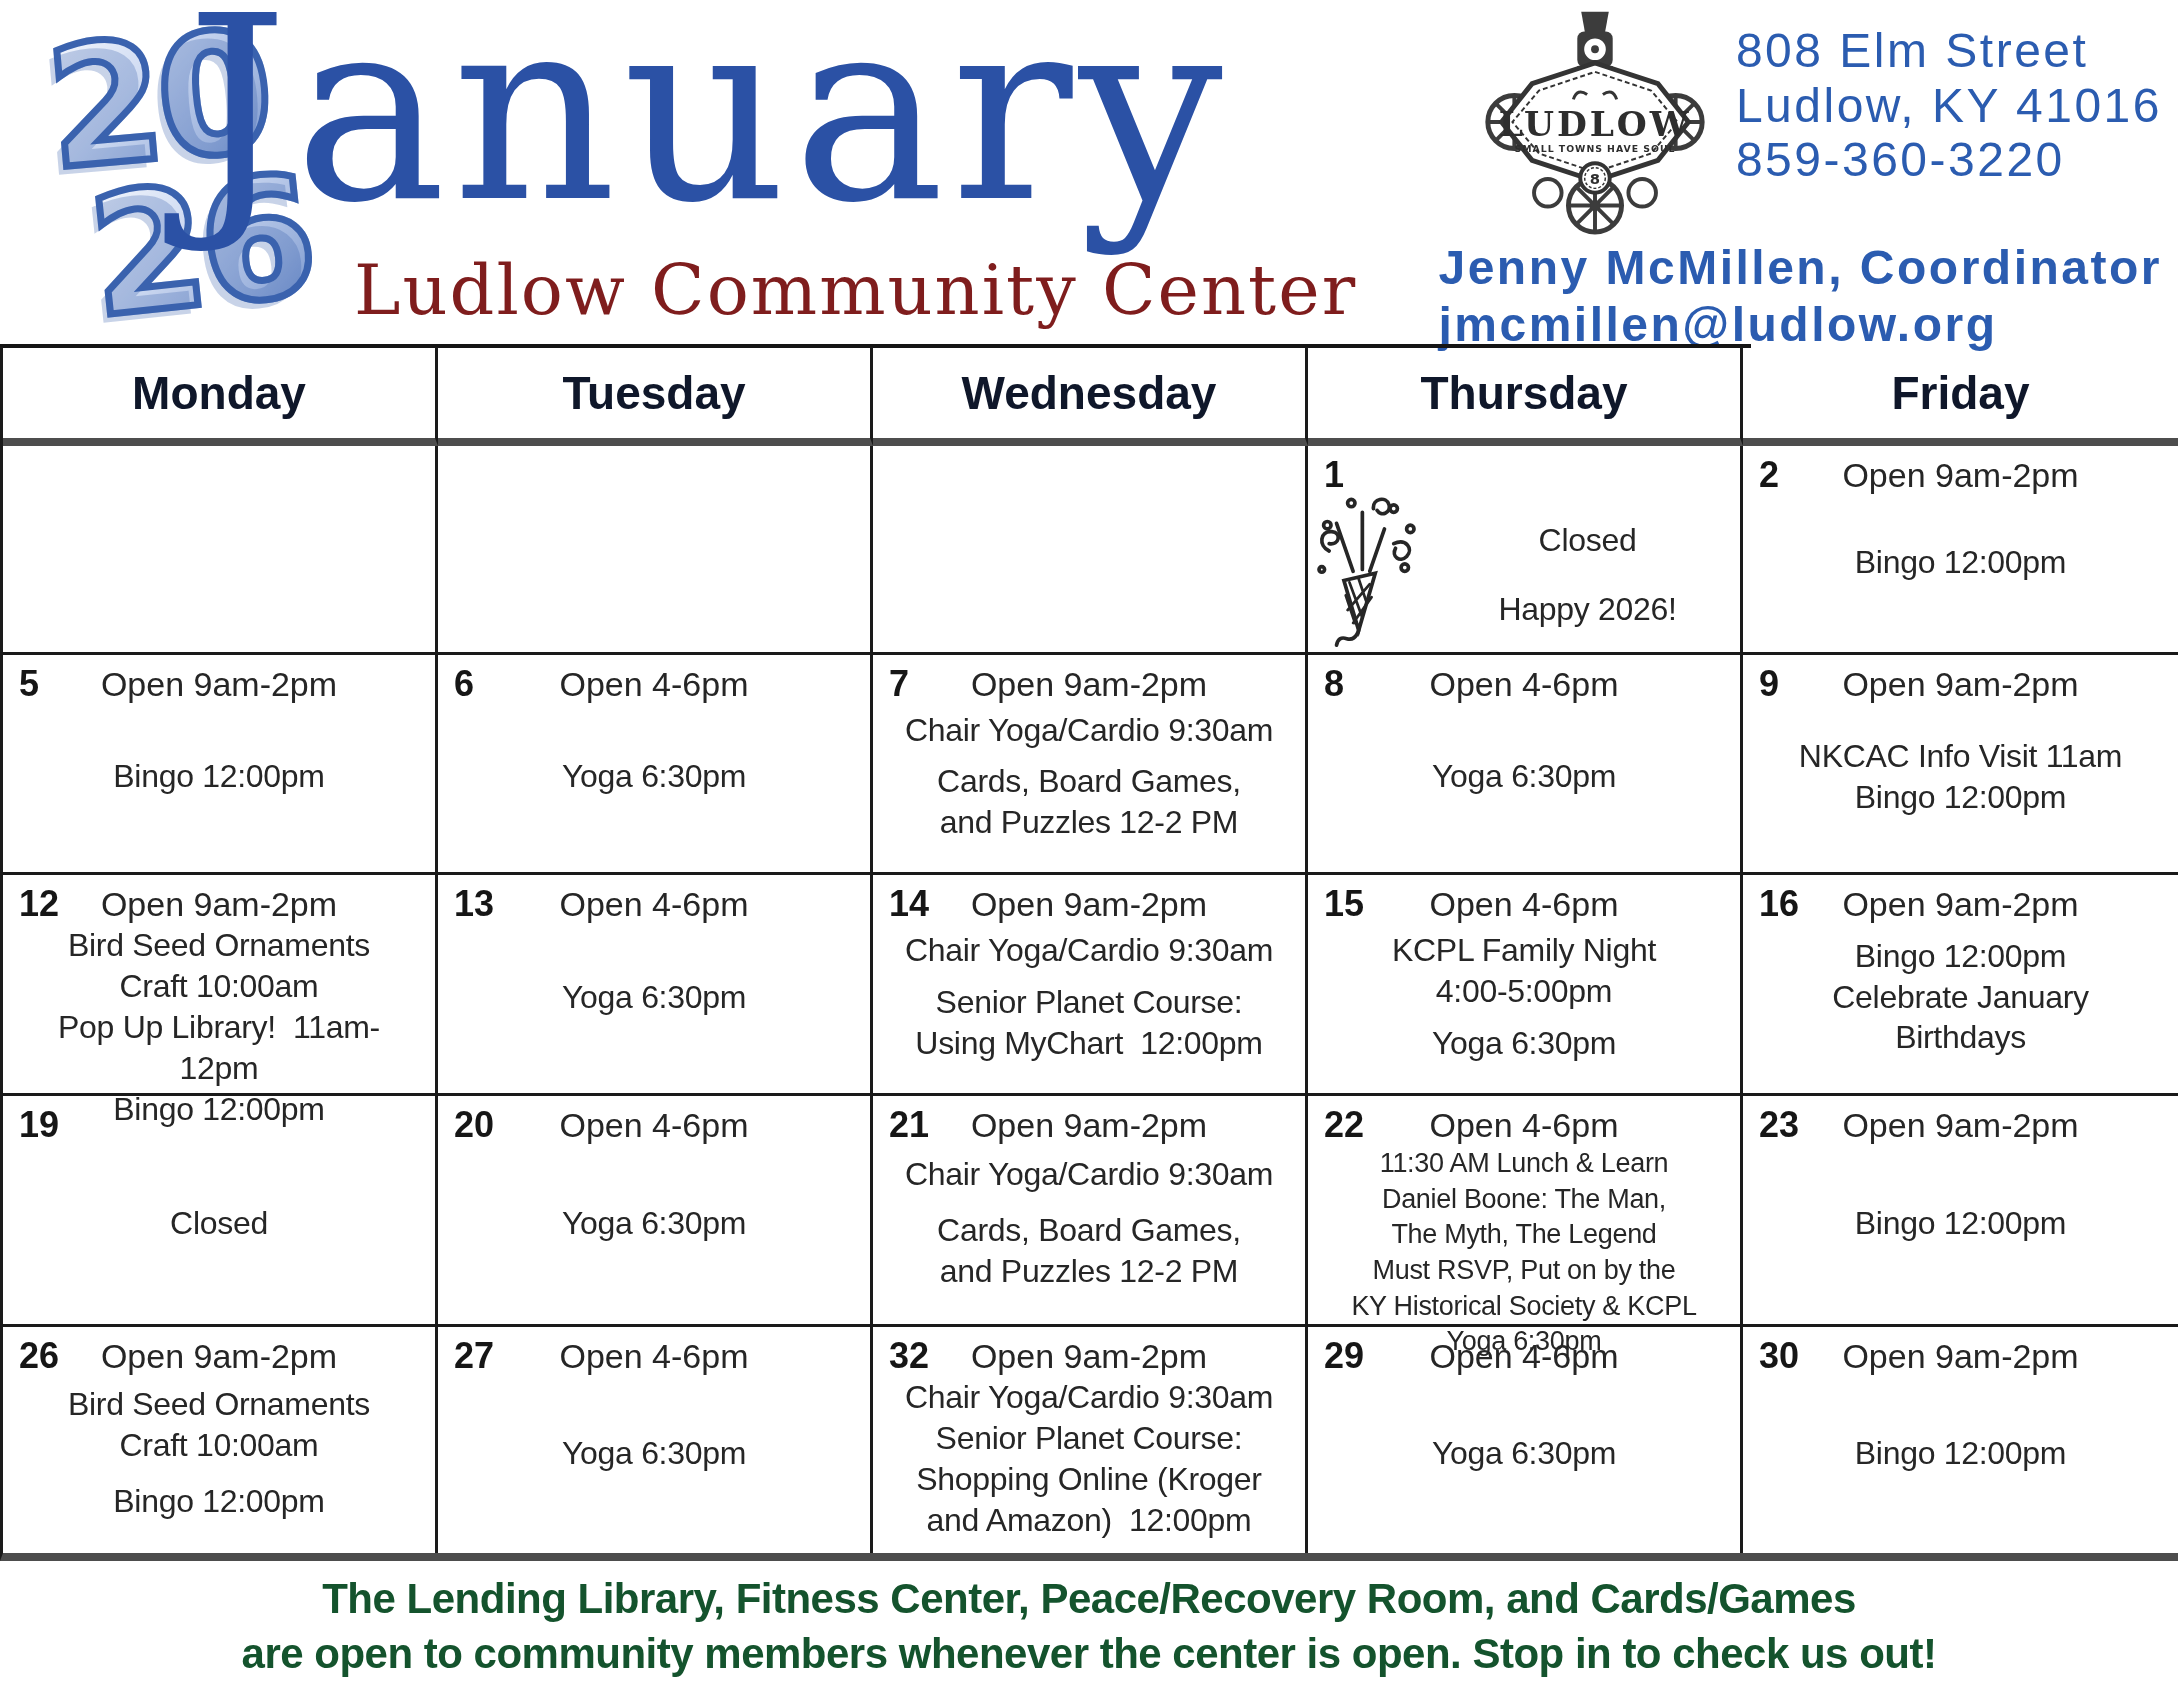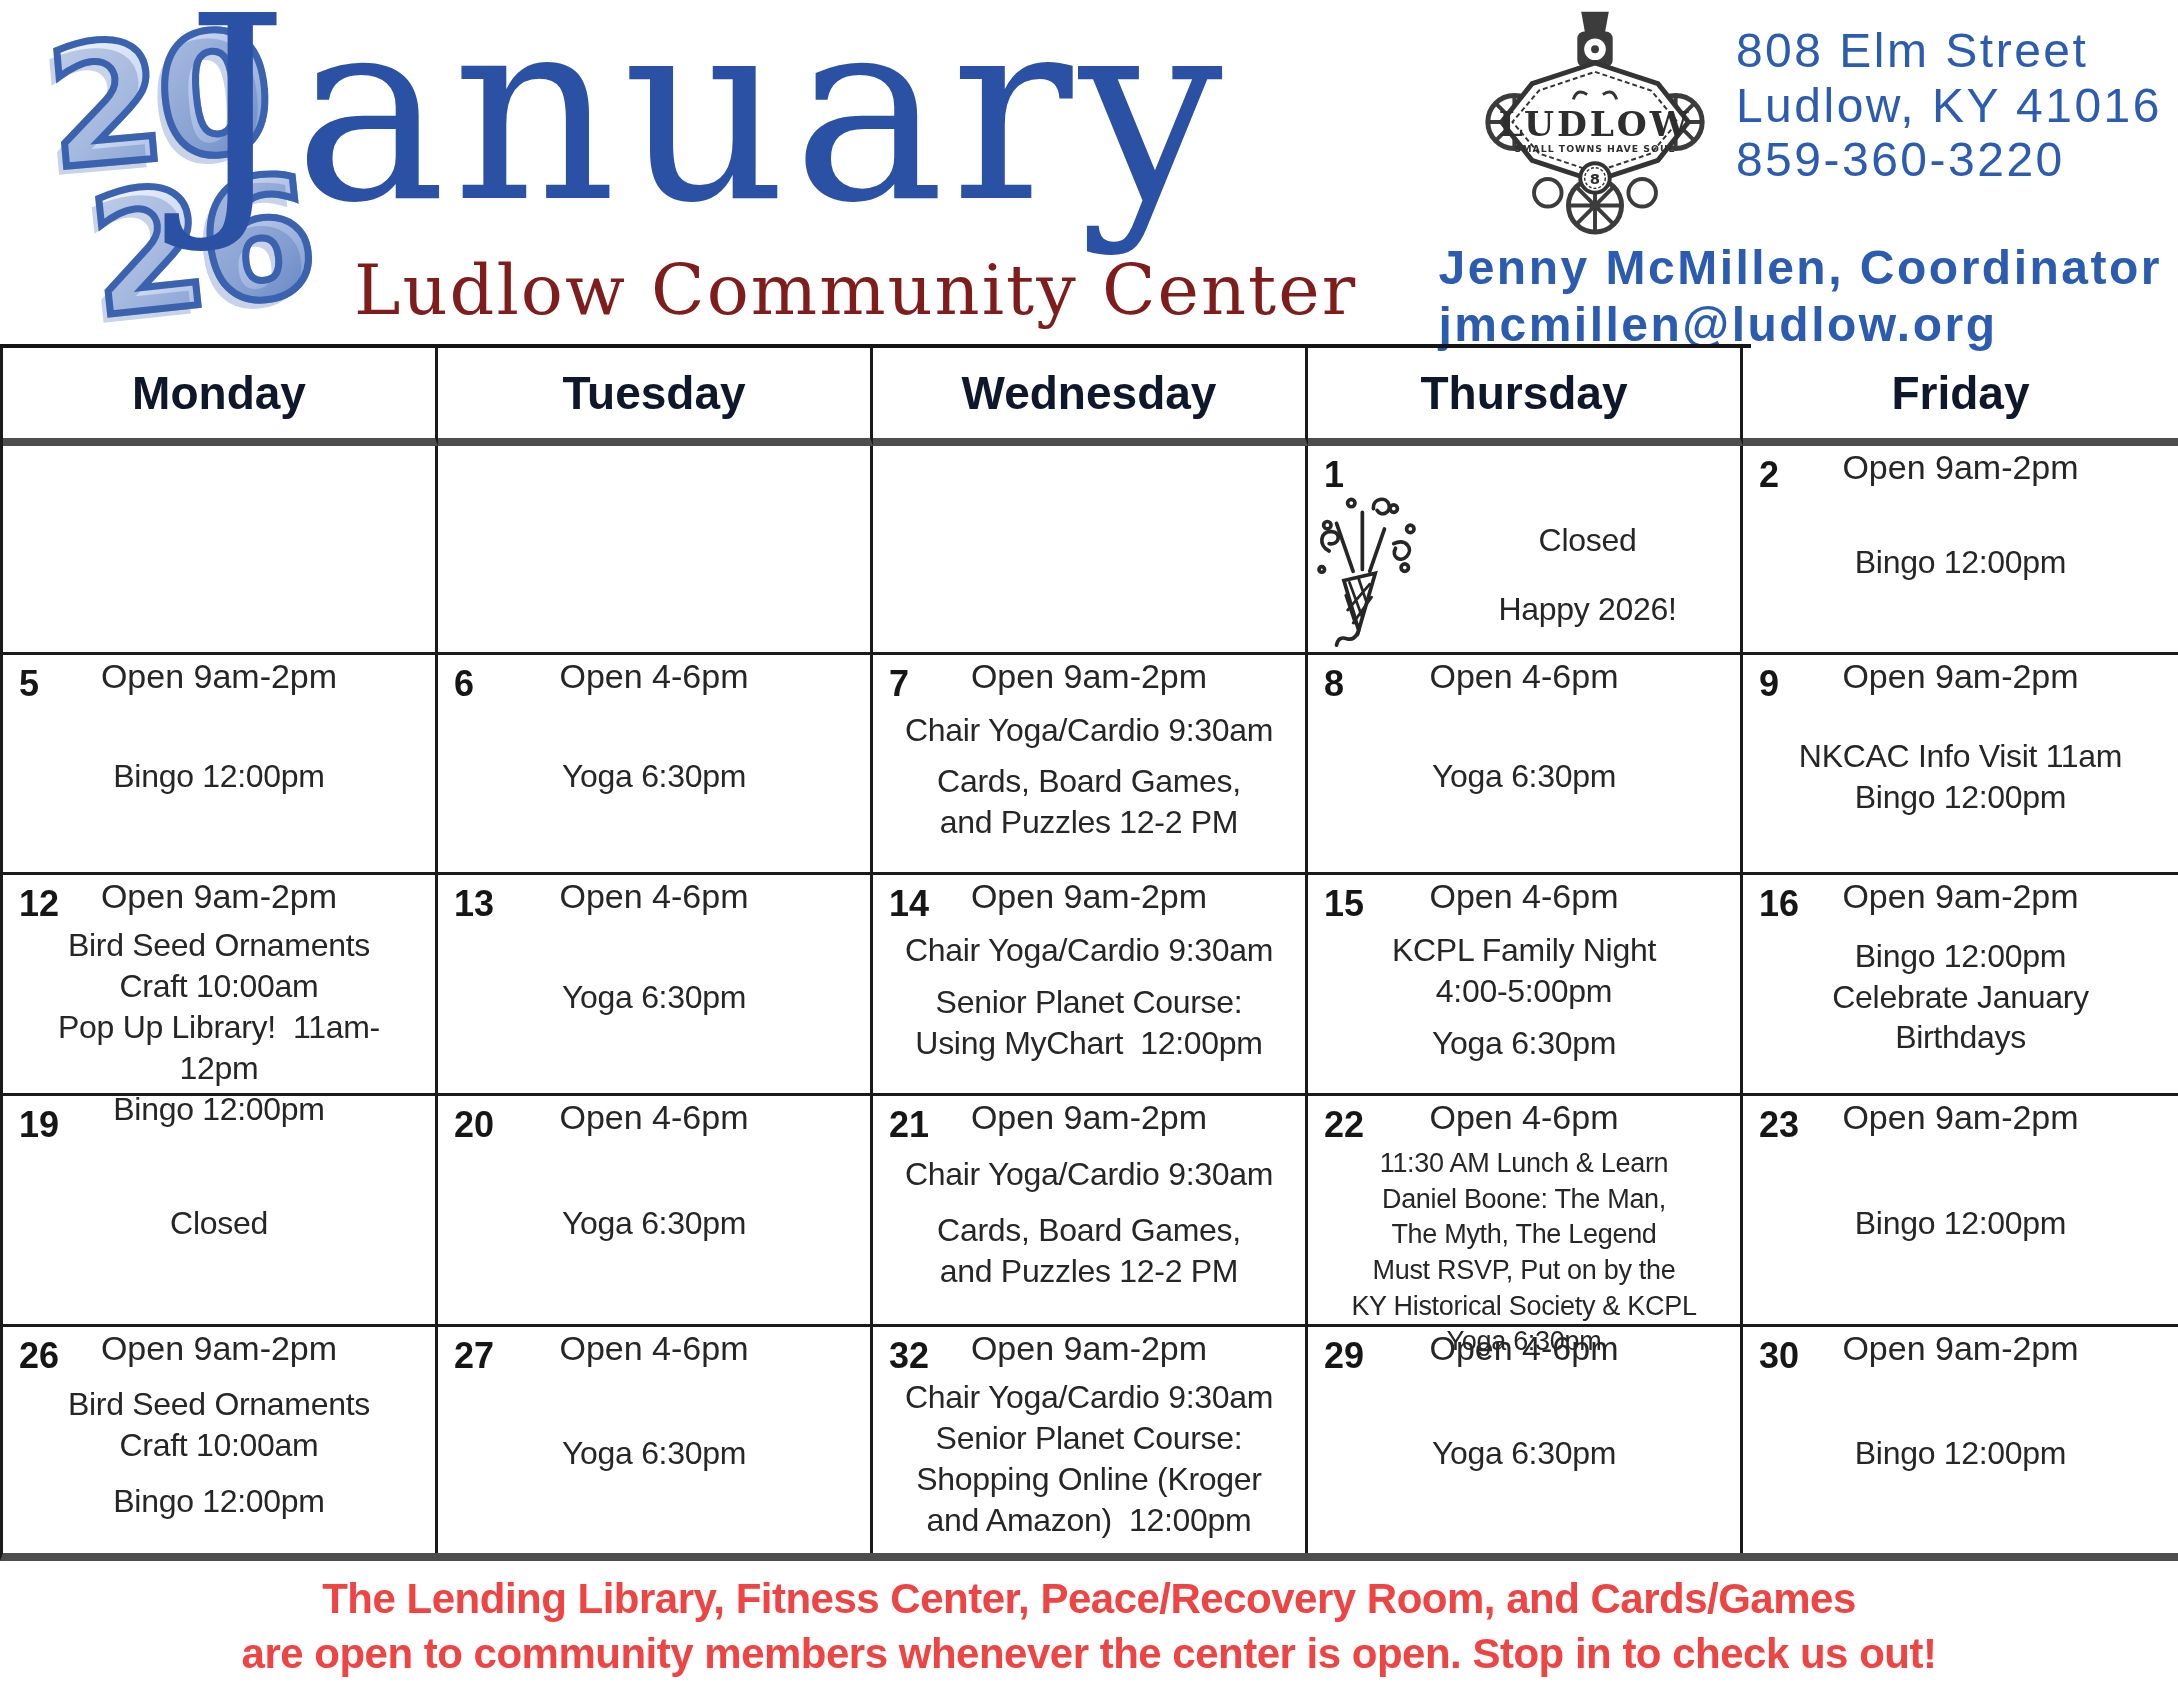--- a/index.html
+++ b/index.html
@@ -38,32 +38,32 @@
   .day-header{border-right:3px solid #1a1a1a;border-bottom:8px solid #4d4d4d;
               display:flex;align-items:center;justify-content:center;
               font-weight:bold;font-size:46px;color:#0f172a;box-sizing:border-box;}
   .day-header.last-col{border-right:none;}
   .cell{border-right:3px solid #1a1a1a;border-bottom:3px solid #1a1a1a;box-sizing:border-box;
         display:flex;flex-direction:column;}
   .cell.last-col{border-right:none;}
   .cell.last-row{border-bottom:none;}
   .cell-head{position:relative;height:46px;flex:none;}
   .day-num{position:absolute;left:16px;top:8px;font-weight:bold;font-size:36px;color:#161616;}
-  .open-text{position:absolute;left:0;right:0;top:2px;text-align:center;font-size:34px;color:#262626;}
+  .open-text{position:absolute;left:0;right:0;top:10px;text-align:center;font-size:34px;color:#262626;}
   .events{flex:1;display:flex;flex-direction:column;justify-content:space-around;
           align-items:center;padding:4px 22px 24px;}
   .event{white-space:pre-wrap;text-align:center;font-size:32px;line-height:1.28;
          color:#262626;letter-spacing:-0.3px;}
   .event.small{font-size:27px;line-height:1.32;}
   .events.with-icon{flex-direction:row;justify-content:flex-start;gap:6px;padding:0 4px 10px 4px;align-items:center;}
   .icon-stack{flex:1;display:flex;flex-direction:column;gap:28px;align-items:center;}
 
   
   #footer{position:absolute;left:0;top:1572px;width:2178px;text-align:center;
-          font-weight:bold;font-size:42px;line-height:1.3;color:#ef4444;letter-spacing:-0.5px;}
+          font-weight:bold;font-size:42px;line-height:1.3;color:#14532d;letter-spacing:-0.5px;}
 </style>
 </head>
 <body>
 
 <div id="canvas">
 
   <div id="year-top" class="year-digits">20</div>
   <div id="year-bottom" class="year-digits">26</div>
 
   <div id="month-title">January</div>

